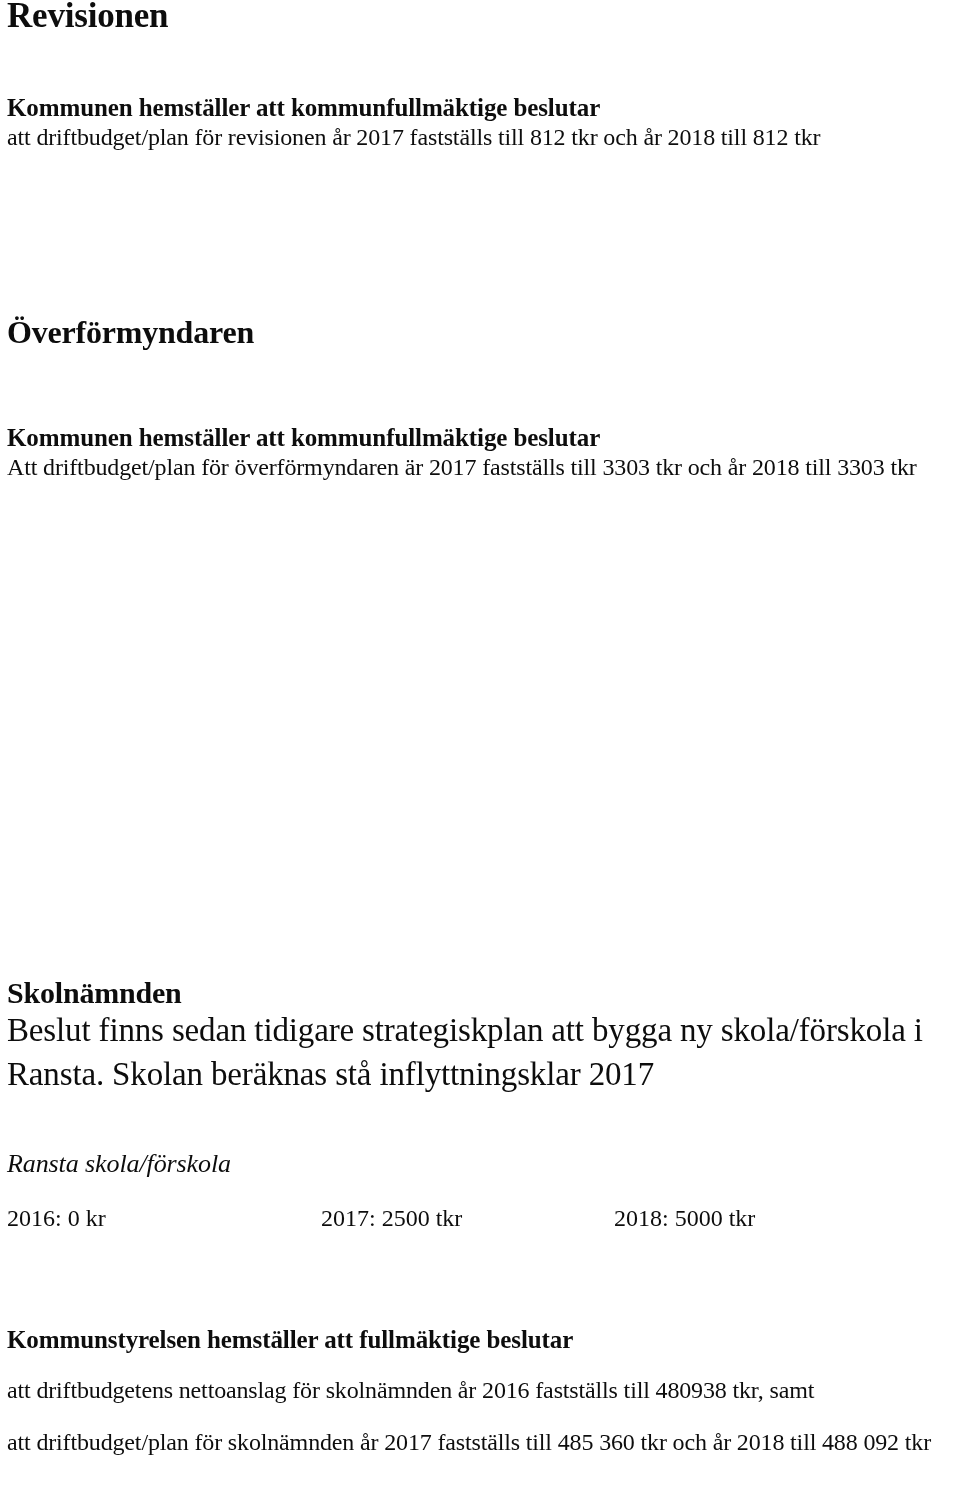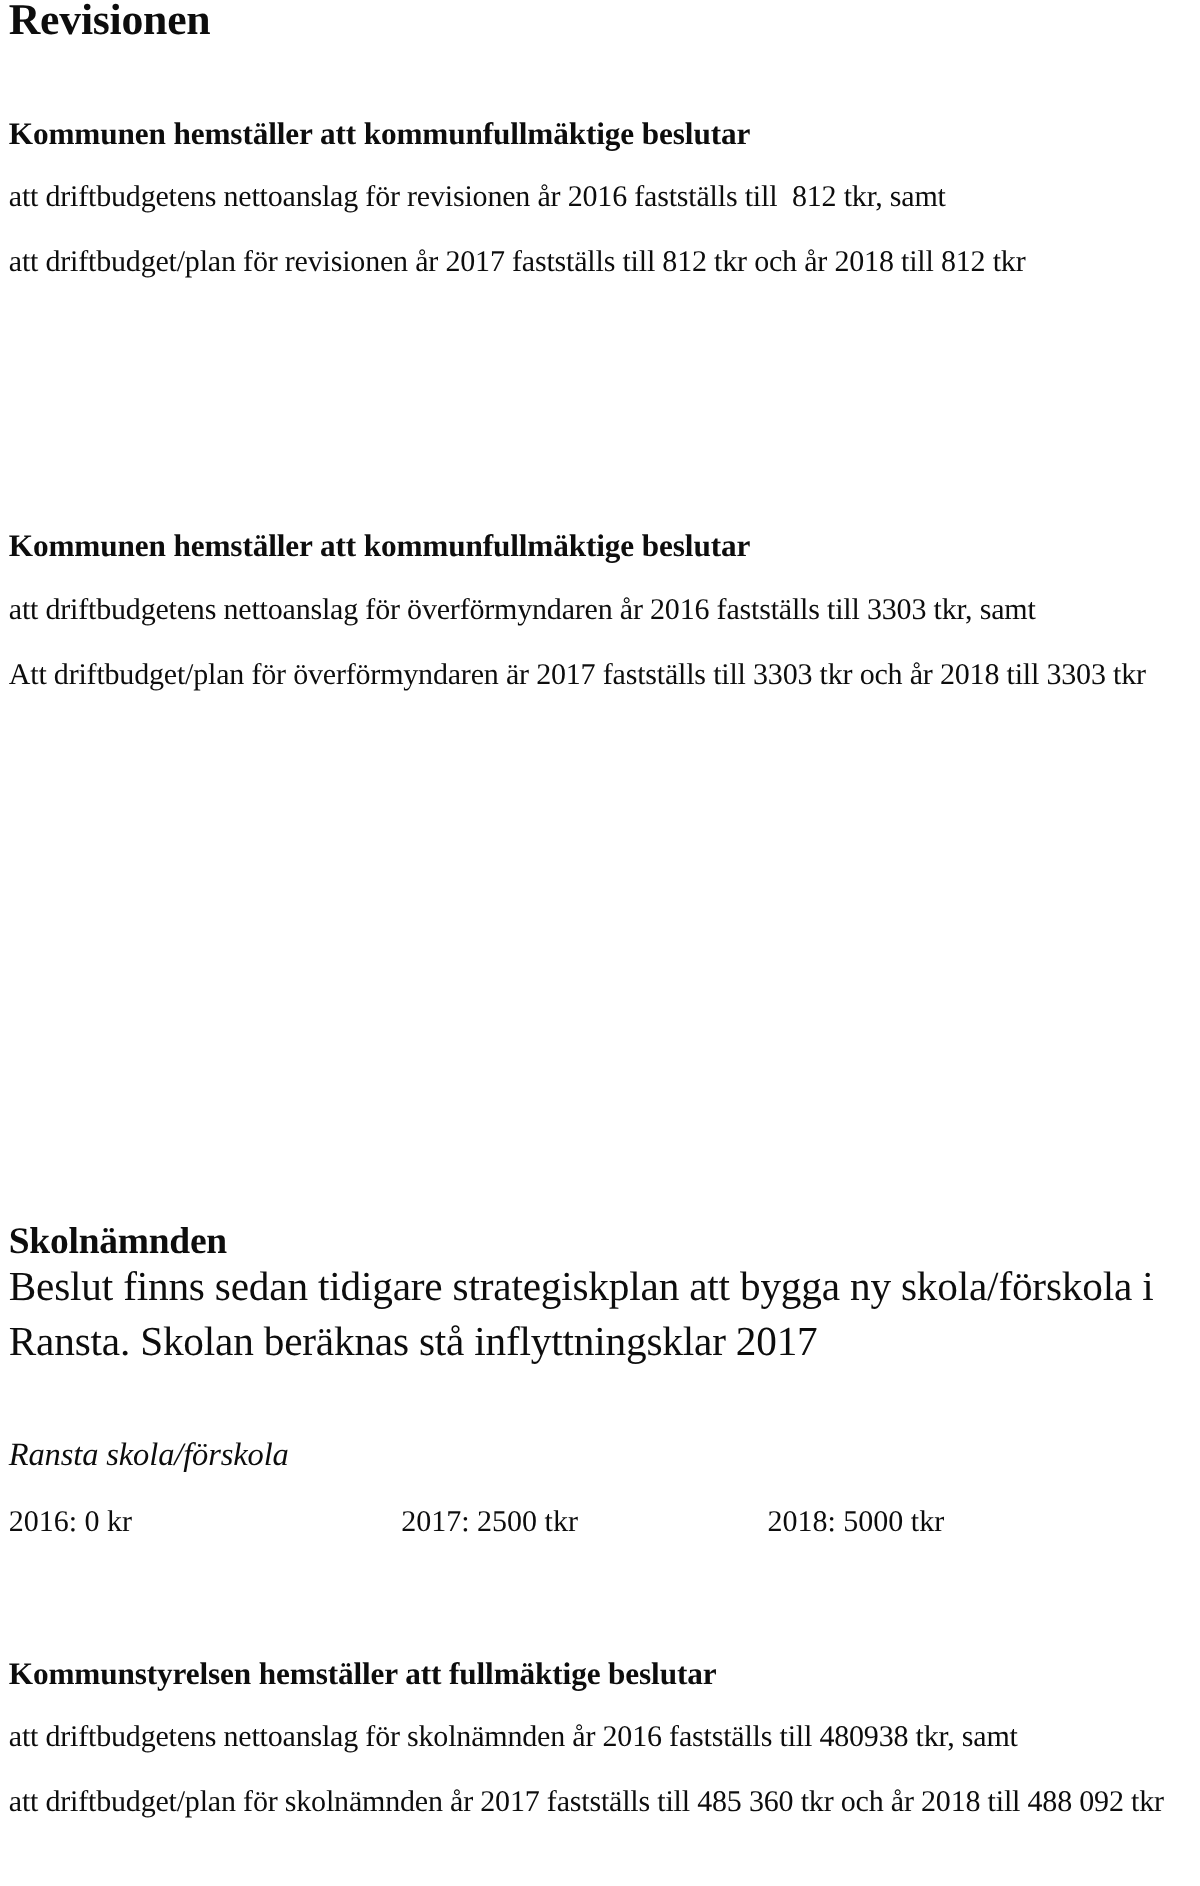--- a/index.html
+++ b/index.html
@@ -104,28 +104,29 @@
 <body>
 
 <div class="page">
 
   <div class="blk" style="top:-2px;">
     <div class="h1">Revisionen</div>
   </div>
 
   <div class="blk" style="top:94px;">
     <div class="lead">Kommunen hemställer att kommunfullmäktige beslutar</div>
-    <div class="body para" style="margin-top:21px;">att driftbudgetens nettoanslag för revisionen år 2016 fastställs till  812 tkr, samt</div>
     <div class="body para">att driftbudget/plan för revisionen år 2017 fastställs till 812 tkr och år 2018 till 812 tkr</div>
   </div>
 
+  <div class="blk" style="top:316px;">
+    <div class="h2">Överförmyndaren</div>
+  </div>
 
   <div class="blk" style="top:424px;">
     <div class="lead">Kommunen hemställer att kommunfullmäktige beslutar</div>
-    <div class="body para" style="margin-top:21px; width:872px;">att driftbudgetens nettoanslag för överförmyndaren år 2016 fastställs till 3303 tkr, samt</div>
     <div class="body para">Att driftbudget/plan för överförmyndaren är 2017 fastställs till 3303 tkr och år 2018 till 3303 tkr</div>
   </div>
 
   <div class="blk" style="top:977px;">
     <div class="h3">Skolnämnden</div>
   </div>
 
   <div class="blk" style="top:1008px; width:925px;">
     <div class="body-lg">Beslut finns sedan tidigare strategiskplan att bygga ny skola/förskola i Ransta. Skolan beräknas stå inflyttningsklar 2017</div>
   </div>

